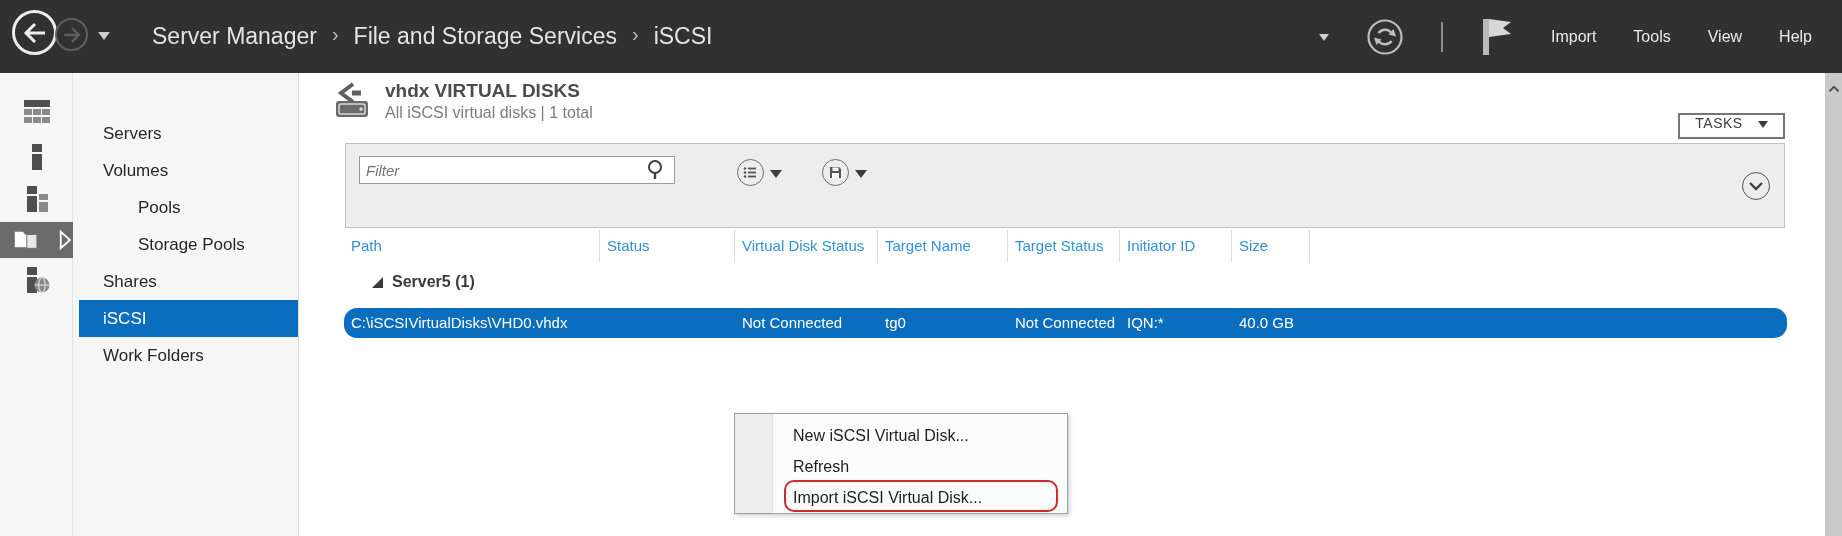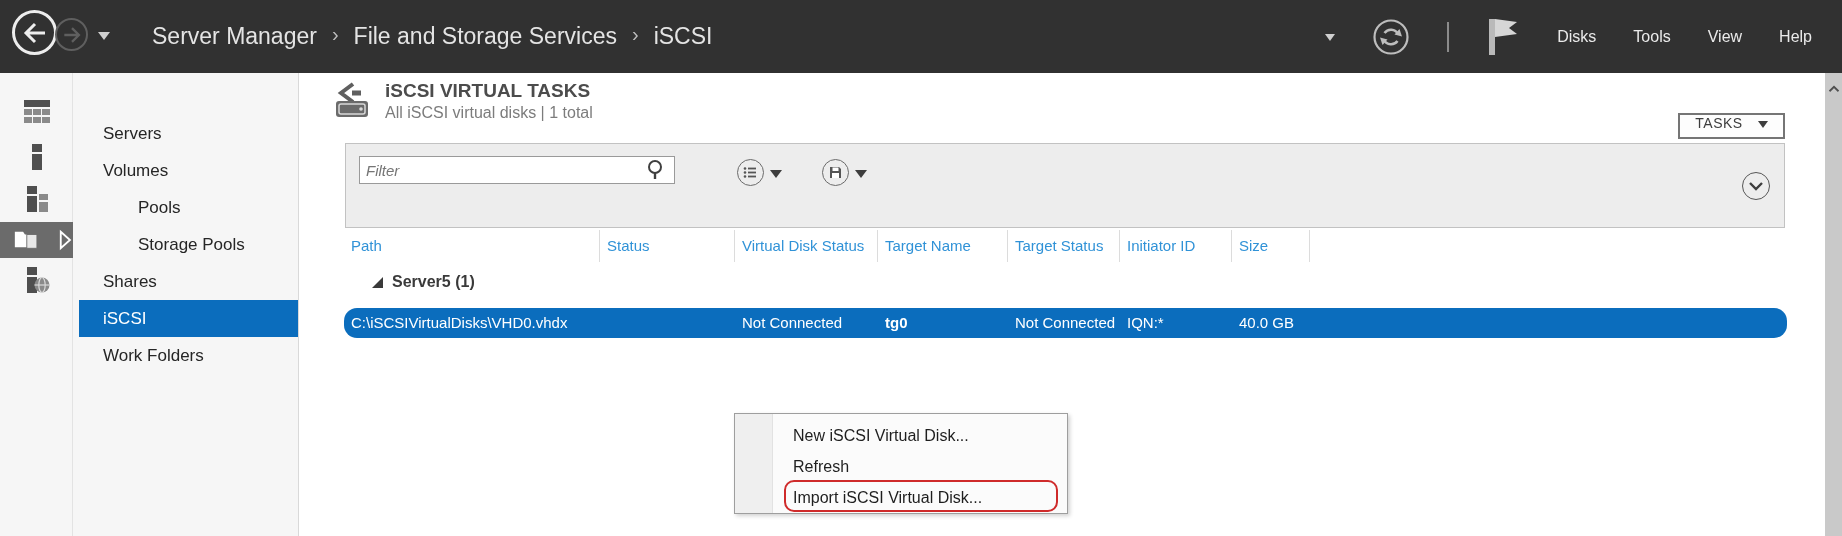--- a/index.html
+++ b/index.html
@@ -65,21 +65,21 @@
   .c4 { left: 709px; width: 112px; }
   .c5 { left: 821px; width: 112px; }
   .c6 { left: 933px; width: 78px;  }
   .group-row { position: absolute; top: 193px; left: 45px; height: 32px; display: flex; align-items: center; gap: 9px;
                font-size: 16px; color: #3a3a3a; padding-left: 28px; font-weight: bold; }
   .tri-expanded { width: 0; height: 0; border-left: 11px solid transparent; border-bottom: 11px solid #3a3a3a; }
   .data-row { position: absolute; top: 235px; left: 45px; width: 1443px; height: 30px; background: #0b6dbd; border-radius: 13px; }
   .data-row .cell { position: absolute; top: 0; height: 30px; line-height: 30px; font-size: 15px; color: #ffffff;
                     padding-left: 7px; white-space: nowrap; }
   .data-row .c0 { left: 0; } .data-row .c1 { left: 256px; } .data-row .c2 { left: 391px; }
-  .data-row .c3 { left: 534px; font-weight: bold; } .data-row .c4 { left: 664px; } .data-row .c5 { left: 776px; }
+  .data-row .c3 { left: 534px; } .data-row .c4 { left: 664px; } .data-row .c5 { left: 776px; }
   .data-row .c6 { left: 888px; }
   .data-row .cell { border-right: none; }
 
   
   .ctx-menu { position: absolute; left: 435px; top: 340px; width: 334px; height: 101px; background: #fbfbfb;
               border: 1px solid #9e9e9e; box-shadow: 2px 2px 4px rgba(0,0,0,0.18); }
   .ctx-gutter { position: absolute; left: 0; top: 0; width: 38px; height: 100%; background: #efefef; border-right: 1px solid #e2e2e2; }
   .ctx-item { position: absolute; left: 0; width: 100%; height: 31px; line-height: 31px; padding-left: 58px;
               font-size: 16px; color: #1e1e1e; cursor: default; }
   .ctx-i0 { top: 6px; } .ctx-i1 { top: 37px; } .ctx-i2 { top: 68px; }
@@ -121,21 +121,21 @@
       <path d="M12.5 15 A8 8 0 0 1 26 16" stroke="#bdbdbd" stroke-width="2.6" fill="none"></path>
       <polygon points="27.5,11 30,18.5 22.5,16.5" fill="#bdbdbd"></polygon>
       <path d="M25.5 23 A8 8 0 0 1 12 22" stroke="#bdbdbd" stroke-width="2.6" fill="none"></path>
       <polygon points="10.5,27 8,19.5 15.5,21.5" fill="#bdbdbd"></polygon>
     </svg>
     <div class="tb-divider"></div>
     <svg width="34" height="40" viewBox="0 0 34 40">
       <rect x="3" y="2" width="6" height="36" fill="#b9b9b9"></rect>
       <polygon points="9,2 31,5 23,11 31,17 9,20" fill="#d6d6d6"></polygon>
     </svg>
-    <span class="menu-label">Disks</span>
+    <span class="menu-label">Import</span>
     <span class="menu-label">Tools</span>
     <span class="menu-label">View</span>
     <span class="menu-label">Help</span>
   </div>
 </div>
 
 <div class="sidebar-bg"></div>
 
 <div class="rail">
   <div class="rail-item" style="top:20px">
@@ -197,21 +197,21 @@
 
   <div class="hdr-icon">
     <svg width="40" height="38" viewBox="0 0 40 38">
       <path d="M20 3 L8 12 L20 21" stroke="#5f5f5f" stroke-width="4" fill="none"></path>
       <rect x="19" y="9.5" width="9" height="5" fill="#5f5f5f"></rect>
       <rect x="3" y="20" width="32" height="16" rx="3" fill="#6b6b6b"></rect>
       <rect x="6" y="23" width="26" height="10" rx="2" fill="none" stroke="#d9d9d9" stroke-width="1.5"></rect>
       <circle cx="28" cy="28" r="1.8" fill="#d9d9d9"></circle>
     </svg>
   </div>
-  <div class="page-title">iSCSI VIRTUAL TASKS</div>
+  <div class="page-title">vhdx VIRTUAL DISKS</div>
   <div class="page-subtitle">All iSCSI virtual disks | 1 total</div>
 
   <div class="tasks-btn">
     <span>TASKS</span>
     <span class="caret-dn"></span>
   </div>
 
   <div class="toolbar">
     <div class="filter-box">
       <input type="text" placeholder="Filter" style="">

